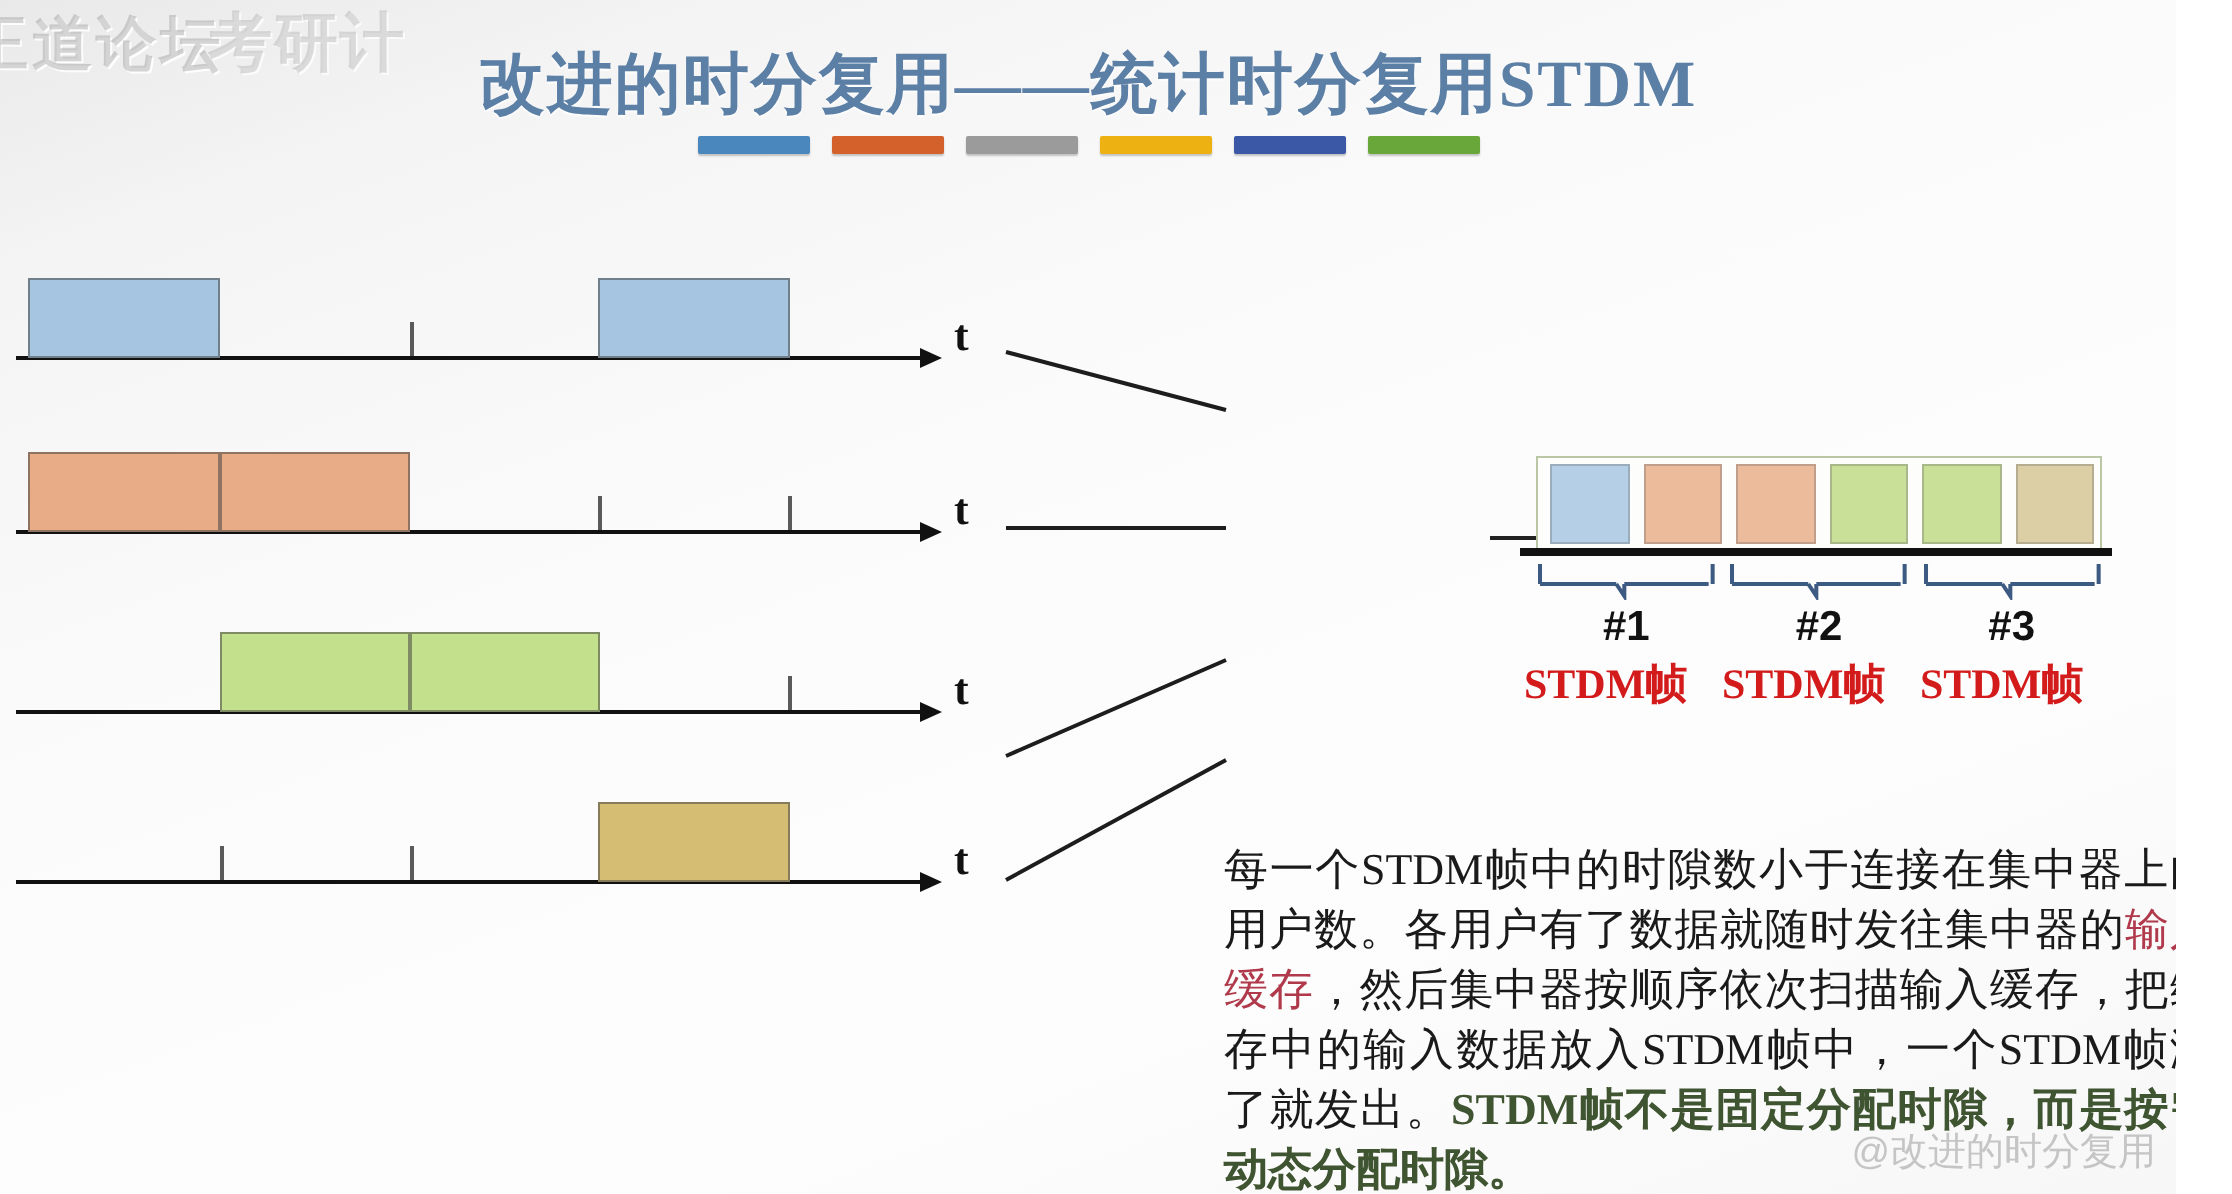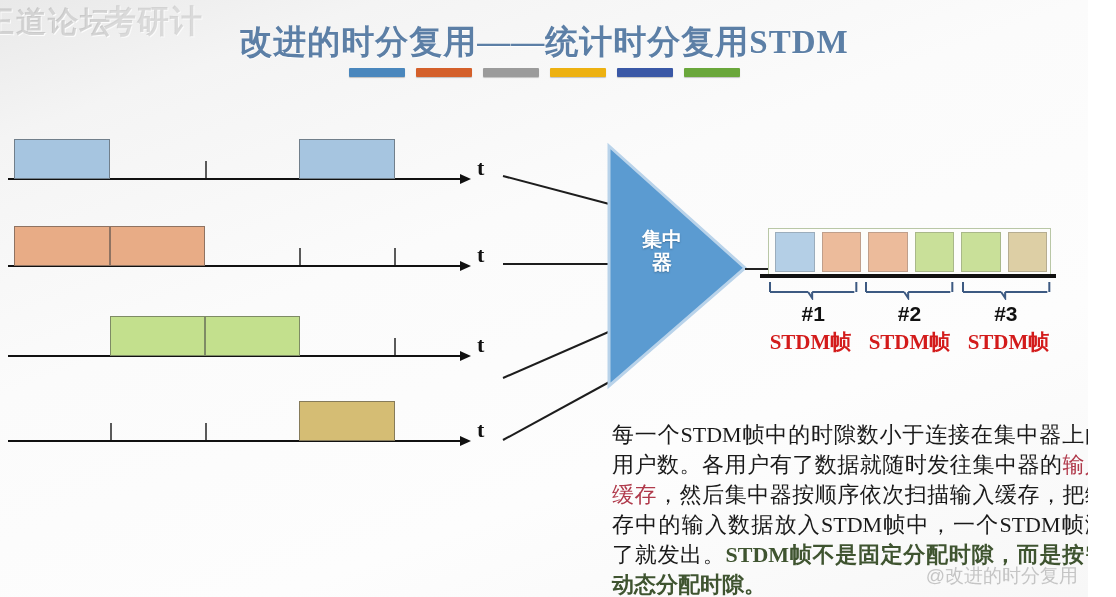--- a/index.html
+++ b/index.html
@@ -230,21 +230,20 @@
   .labels-stdm {
     position: absolute;
     left: 762px;
     top: 328px;
     width: 295px;
     display: flex;
     gap: 2px;
   }
   .labels-stdm > div {
     flex: 1 1 0;
-    text-align: center;
     font-family: "Liberation Serif", "DejaVu Serif", serif;
     font-size: 21px;
     font-weight: 700;
     color: #d31b1b;
     white-space: nowrap;
   }
 
   
   .para {
     position: absolute;
@@ -330,26 +329,20 @@
     <div class="blk" style="left:299px;width:96px;height:40px;background:#d5bd74"></div>
   </div>
 
   <svg class="connectors" viewBox="0 0 130 310" width="130" height="310">
     <line x1="8" y1="36" x2="118" y2="65" stroke="#1d1d1d" stroke-width="2"></line>
     <line x1="8" y1="124" x2="118" y2="124" stroke="#1d1d1d" stroke-width="2"></line>
     <line x1="8" y1="238" x2="118" y2="190" stroke="#1d1d1d" stroke-width="2"></line>
     <line x1="8" y1="300" x2="118" y2="240" stroke="#1d1d1d" stroke-width="2"></line>
   </svg>
 
-  <div class="triangle-wrap">
-    <svg width="150" height="248" viewBox="0 0 150 248">
-      <polygon points="4,4 140,126 4,244" fill="#5b9bd1" stroke="#b9d3ea" stroke-width="3"></polygon>
-    </svg>
-    <div class="tri-label">集中器</div>
-  </div>
   <div class="out-line"></div>
 
   <div class="frame-strip">
     <div class="cell" style="background:#b4cfe6"></div>
     <div class="cell" style="background:#ecbb9b"></div>
     <div class="cell" style="background:#ecbb9b"></div>
     <div class="cell" style="background:#c9e099"></div>
     <div class="cell" style="background:#c9e099"></div>
     <div class="cell" style="background:#ddcfa5"></div>
   </div>

